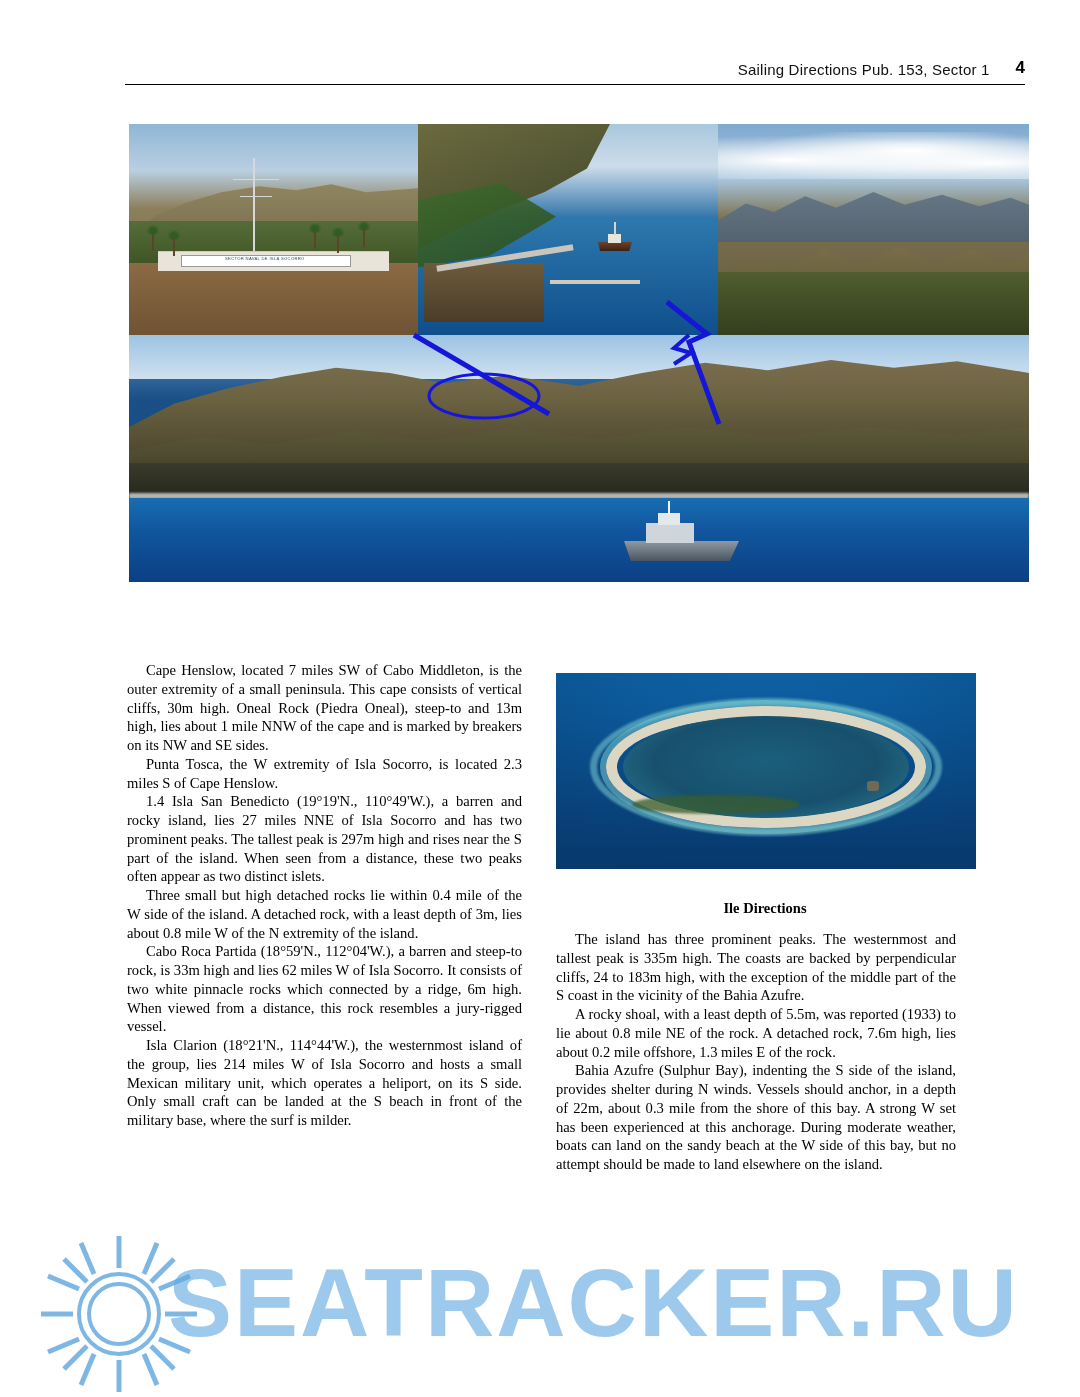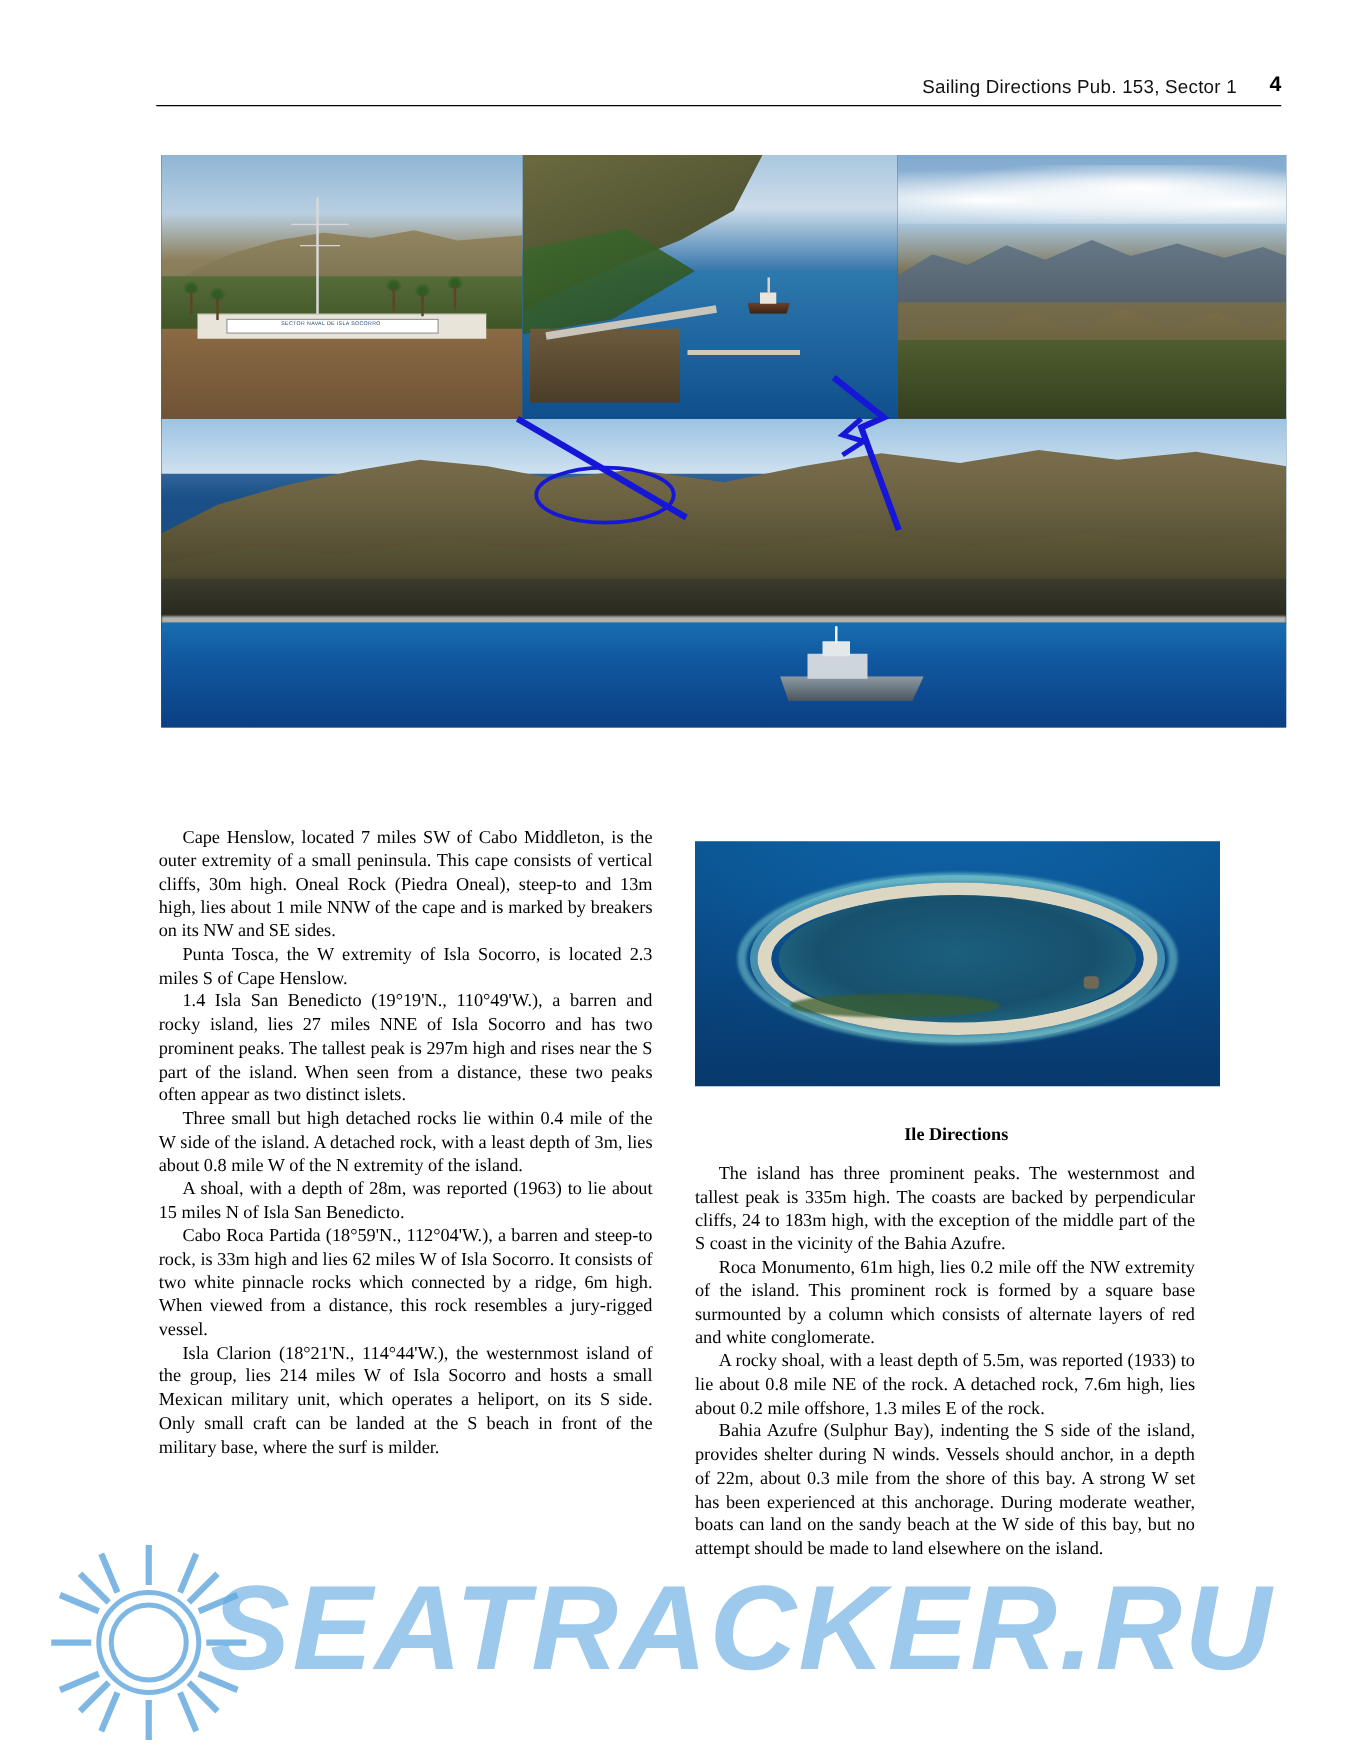--- a/index.html
+++ b/index.html
@@ -204,21 +204,20 @@
   }
   .ph-clip .wash{
     position:absolute;left:0;top:0;width:100%;height:100%;
     background:radial-gradient(ellipse at 50% 48%,rgba(255,255,255,0) 55%,rgba(8,60,110,.35) 100%);
   }
 
   
   .watermark{
     position:absolute;left:0;top:1232px;width:976px;height:165px;
     pointer-events:none;
-    font-style:italic;
   }
   .wm-text{
     position:absolute;left:168px;top:16px;
     font-family:"Liberation Sans", sans-serif;
     font-weight:bold;
     font-size:96px;
     letter-spacing:2px;
     color:rgba(96,168,224,.62);
     white-space:nowrap;
   }
@@ -324,28 +323,26 @@
     <div class="rock"></div>
     <div class="wash"></div>
   </div>
   <div class="caption" id="cap-clip">Ile Directions</div>
 
   <div class="col" id="col-left">
     <p>Cape Henslow, located 7 miles SW of Cabo Middleton, is the outer extremity of a small peninsula. This cape consists of vertical cliffs, 30m high. Oneal Rock (Piedra Oneal), steep-to and 13m high, lies about 1 mile NNW of the cape and is marked by breakers on its NW and SE sides.</p>
     <p>Punta Tosca, the W extremity of Isla Socorro, is located 2.3 miles S of Cape Henslow.</p>
     <p><span class="run-head">1.4  Isla San Benedicto</span> (19°19'N., 110°49'W.), a barren and rocky island, lies 27 miles NNE of Isla Socorro and has two prominent peaks. The tallest peak is 297m high and rises near the S part of the island. When seen from a distance, these two peaks often appear as two distinct islets.</p>
     <p>Three small but high detached rocks lie within 0.4 mile of the W side of the island. A detached rock, with a least depth of 3m, lies about 0.8 mile W of the N extremity of the island.</p>
-    <p>A shoal, with a depth of 28m, was reported (1963) to lie about 15 miles N of Isla San Benedicto.</p>
     <p><span class="run-head">Cabo Roca Partida</span> (18°59'N., 112°04'W.), a barren and steep-to rock, is 33m high and lies 62 miles W of Isla Socorro. It consists of two white pinnacle rocks which connected by a ridge, 6m high. When viewed from a distance, this rock resembles a jury-rigged vessel.</p>
     <p><span class="run-head">Isla Clarion</span> (18°21'N., 114°44'W.), the westernmost island of the group, lies 214 miles W of Isla Socorro and hosts a small Mexican military unit, which operates a heliport, on its S side. Only small craft can be landed at the S beach in front of the military base, where the surf is milder.</p>
   </div>
 
   <div class="col" id="col-right">
     <p>The island has three prominent peaks. The westernmost and tallest peak is 335m high. The coasts are backed by perpendicular cliffs, 24 to 183m high, with the exception of the middle part of the S coast in the vicinity of the Bahia Azufre.</p>
-    <p><span>Roca Monumento</span>, 61m high, lies 0.2 mile off the NW extremity of the island. This prominent rock is formed by a square base surmounted by a column which consists of alternate layers of red and white conglomerate.</p>
     <p>A rocky shoal, with a least depth of 5.5m, was reported (1933) to lie about 0.8 mile NE of the rock. A detached rock, 7.6m high, lies about 0.2 mile offshore, 1.3 miles E of the rock.</p>
     <p><span>Bahia Azufre</span> (Sulphur Bay), indenting the S side of the island, provides shelter during N winds. Vessels should anchor, in a depth of 22m, about 0.3 mile from the shore of this bay. A strong W set has been experienced at this anchorage. During moderate weather, boats can land on the sandy beach at the W side of this bay, but no attempt should be made to land elsewhere on the island.</p>
   </div>
 
   <div class="watermark">
     <svg width="170" height="165" viewBox="0 0 170 165" style="position:absolute;left:34px;top:0">
       <g stroke="#55a0dc" stroke-width="4" fill="none" opacity="0.75">
         <circle cx="85" cy="82" r="30"></circle>
         <circle cx="85" cy="82" r="40"></circle>
       </g>

